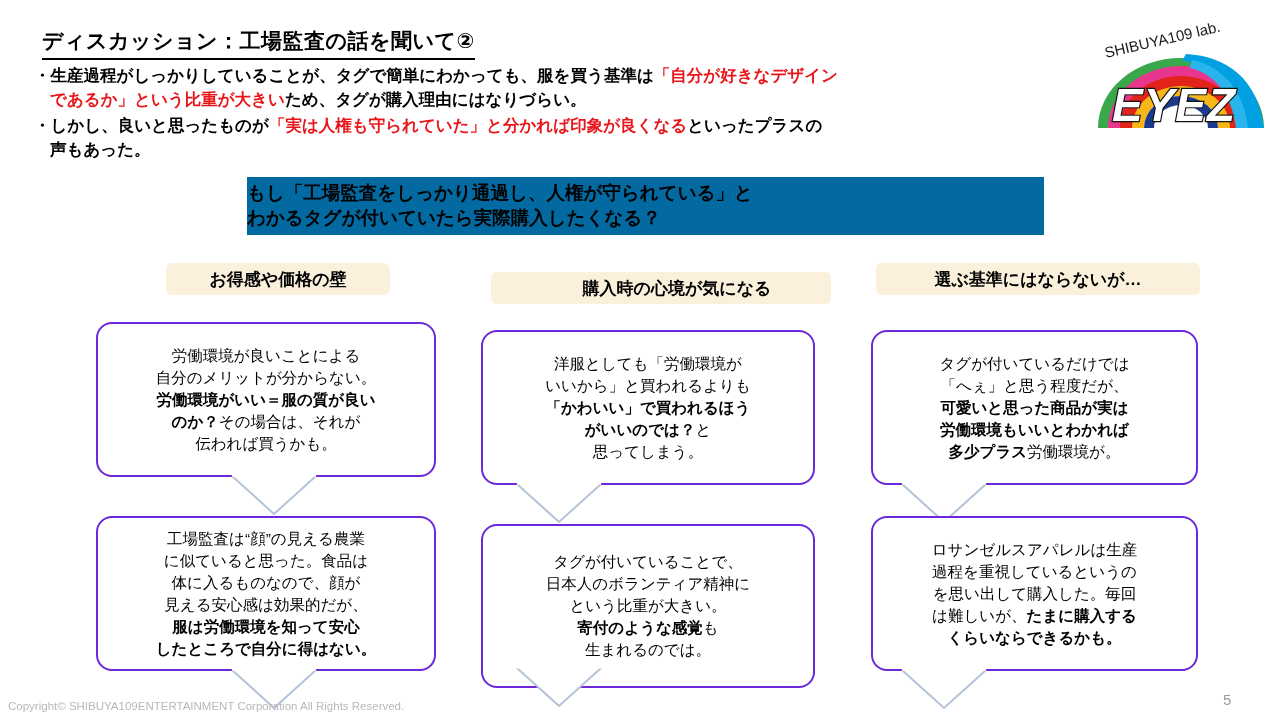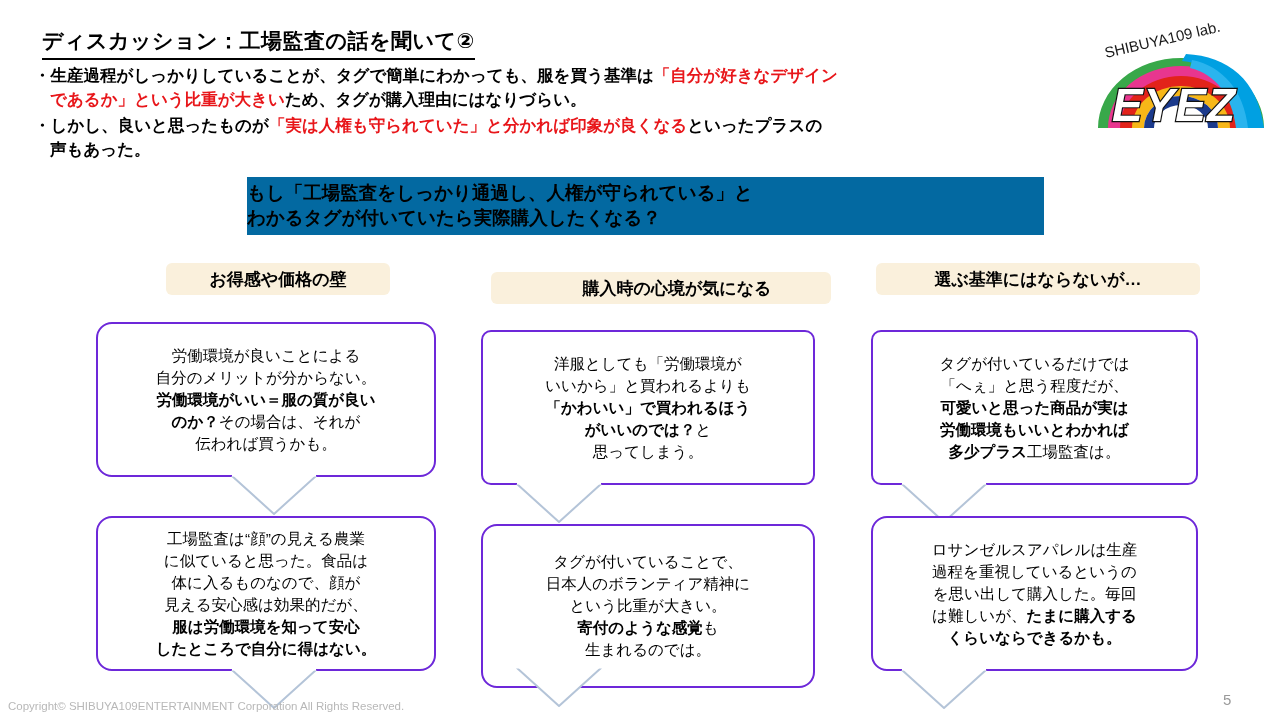--- a/index.html
+++ b/index.html
@@ -76,21 +76,21 @@
   .tail{position:absolute;pointer-events:none;}
 
   
   .c1{left:96px;width:340px;}
   .c2{left:481px;width:334px;}
   .c3{left:871px;width:327px;}
 
   
   .r1{top:322px;height:155px;}
   .r2{top:516px;height:155px;}
-  .r1b{top:330px;height:155px;border-radius:10px;}
+  .r1b{top:330px;height:155px;}
   .r2b{top:524px;height:164px;}
 
   
   .copyright{
     position:absolute;left:8px;top:700px;
     font-size:11.5px;color:#b8b8b8;
     font-family:"Liberation Sans","DejaVu Sans",sans-serif;
   }
   .pageno{
     position:absolute;left:1223px;top:691px;
@@ -196,21 +196,21 @@
   <svg class="tail" style="left:515px;top:666px;" width="90" height="46">
     <path d="M2,2 L44,40 L86,2" fill="#ffffff" stroke="#b4c4d8" stroke-width="2" stroke-linejoin="round"></path>
     <path d="M2,1 L86,1" stroke="#ffffff" stroke-width="3"></path>
   </svg>
 
   <div class="bubble c3 r1b">
     <span class="ln">タグが付いているだけでは</span>
     <span class="ln">「へぇ」と思う程度だが、</span>
     <span class="ln"><b>可愛いと思った商品が実は</b></span>
     <span class="ln"><b>労働環境もいいとわかれば</b></span>
-    <span class="ln"><b>多少プラス</b><span>工場監査は。</span></span>
+    <span class="ln"><b>多少プラス</b><span>労働環境が。</span></span>
   </div>
   <svg class="tail" style="left:900px;top:482px;" width="90" height="46">
     <path d="M2,2 L44,40 L86,2" fill="#ffffff" stroke="#b4c4d8" stroke-width="2" stroke-linejoin="round"></path>
     <path d="M2,1 L86,1" stroke="#ffffff" stroke-width="3"></path>
   </svg>
 
   <div class="bubble c3 r2">
     <span class="ln">ロサンゼルスアパレルは生産</span>
     <span class="ln">過程を重視しているというの</span>
     <span class="ln">を思い出して購入した。毎回</span>

